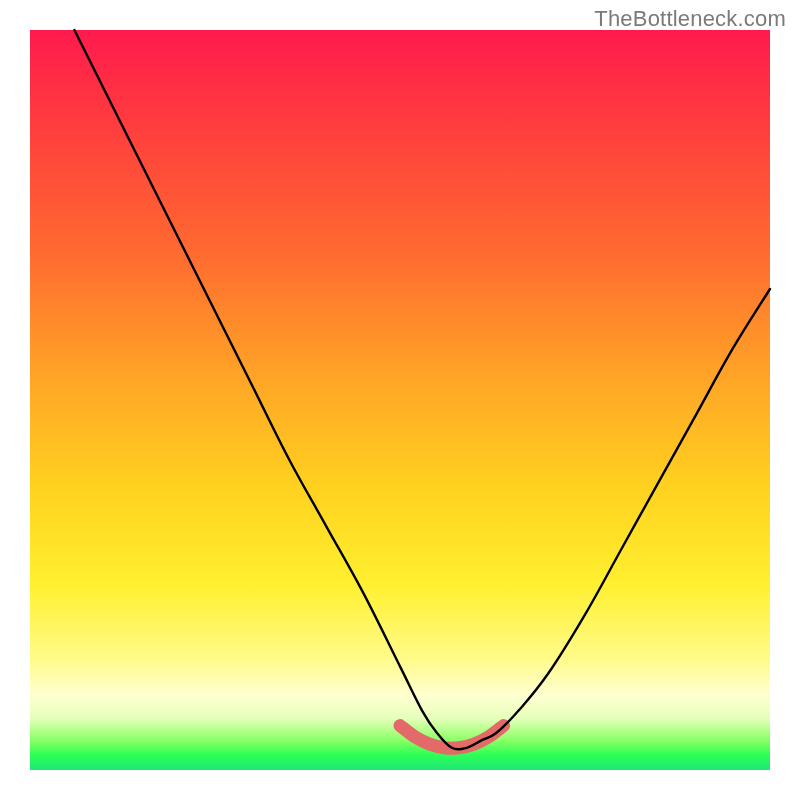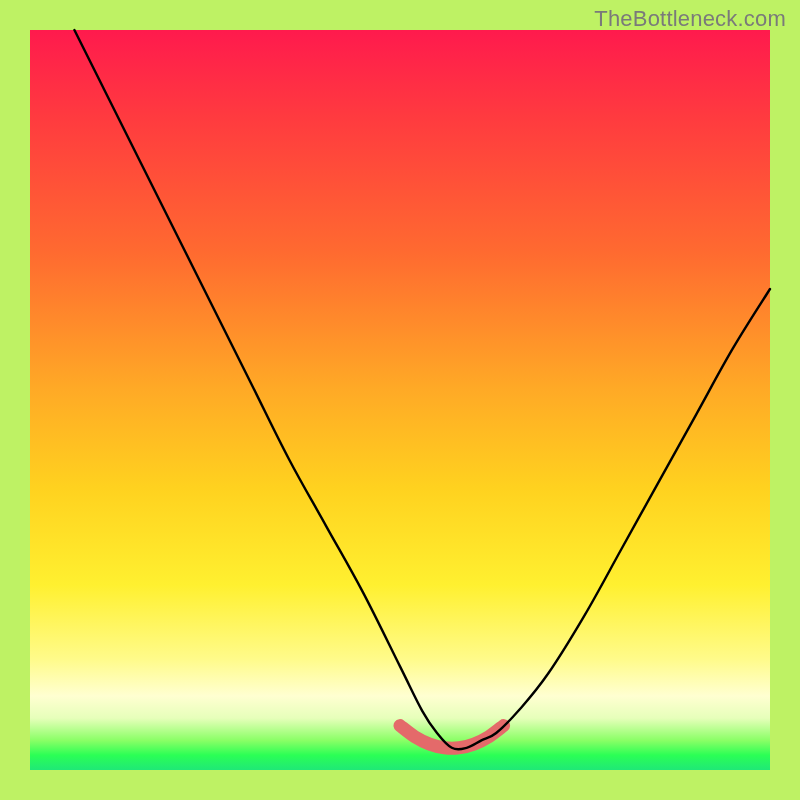--- a/index.html
+++ b/index.html
@@ -10,21 +10,21 @@
     background: #000;
     overflow: hidden;
     font-family: Arial, Helvetica, sans-serif;
   }
   .frame {
     position: absolute;
     left: 0;
     top: 0;
     width: 800px;
     height: 800px;
-    background: #bef264;
+    background: #ffffff;
   }
   .plot {
     position: absolute;
     left: 30px;
     top: 30px;
     width: 740px;
     height: 740px;
     
     background: linear-gradient(
       to bottom,

